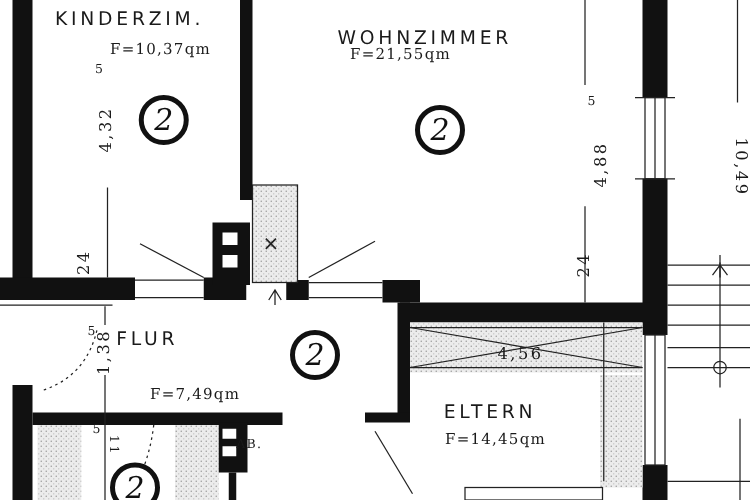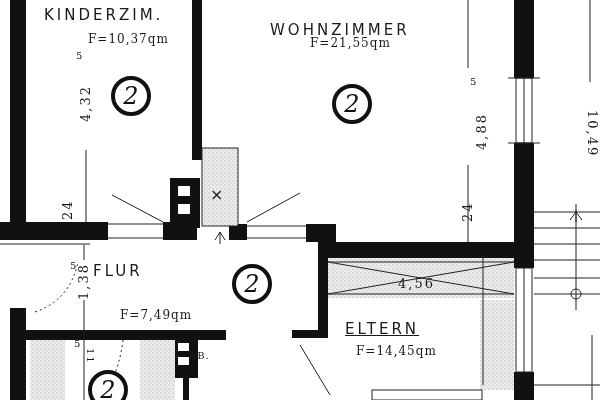--- a/index.html
+++ b/index.html
@@ -126,28 +126,28 @@
   </g>
 
   <text x="210" y="200" font-size="16" fill="#222" font-family="DejaVu Sans, sans-serif">×</text>
 </svg>
 
 <div class="lbl room-name" style="left:44px; top:6px;">KINDERZIM.</div>
 <div class="lbl area" style="left:88px; top:32px;">F=10,37qm</div>
 <div class="circle-num" style="left:111px; top:76px;">2</div>
 
 <div class="lbl room-name" style="left:270px; top:21px;">WOHNZIMMER</div>
-<div class="lbl area" style="left:310px; top:36px;">F=21,55qm</div>
+<div class="lbl area" style="left:280px; top:36px;">F=21,55qm</div>
 <div class="circle-num" style="left:332px; top:84px;">2</div>
 
 <div class="lbl room-name" style="left:93px; top:262px;">FLUR</div>
 <div class="lbl area" style="left:120px; top:288px;margin-top:20px;">F=7,49qm</div>
 <div class="circle-num" style="left:232px; top:264px;">2</div>
 
-<div class="lbl room-name" style="left:345px; top:320px;text-decoration:underline;">ELTERN</div>
+<div class="lbl room-name" style="left:355px; top:320px;">ELTERN</div>
 <div class="lbl area" style="left:356px; top:344px;">F=14,45qm</div>
 
 <div class="circle-num" style="left:88px; top:370px;">2</div>
 
 <div class="lbl dim vert" style="left:78px; top:122px;">4,32</div>
 <div class="lbl dim small" style="left:76px; top:50px;">5</div>
 
 <div class="lbl dim vert" style="left:474px; top:150px;">4,88</div>
 <div class="lbl dim small" style="left:470px; top:76px;">5</div>
 

